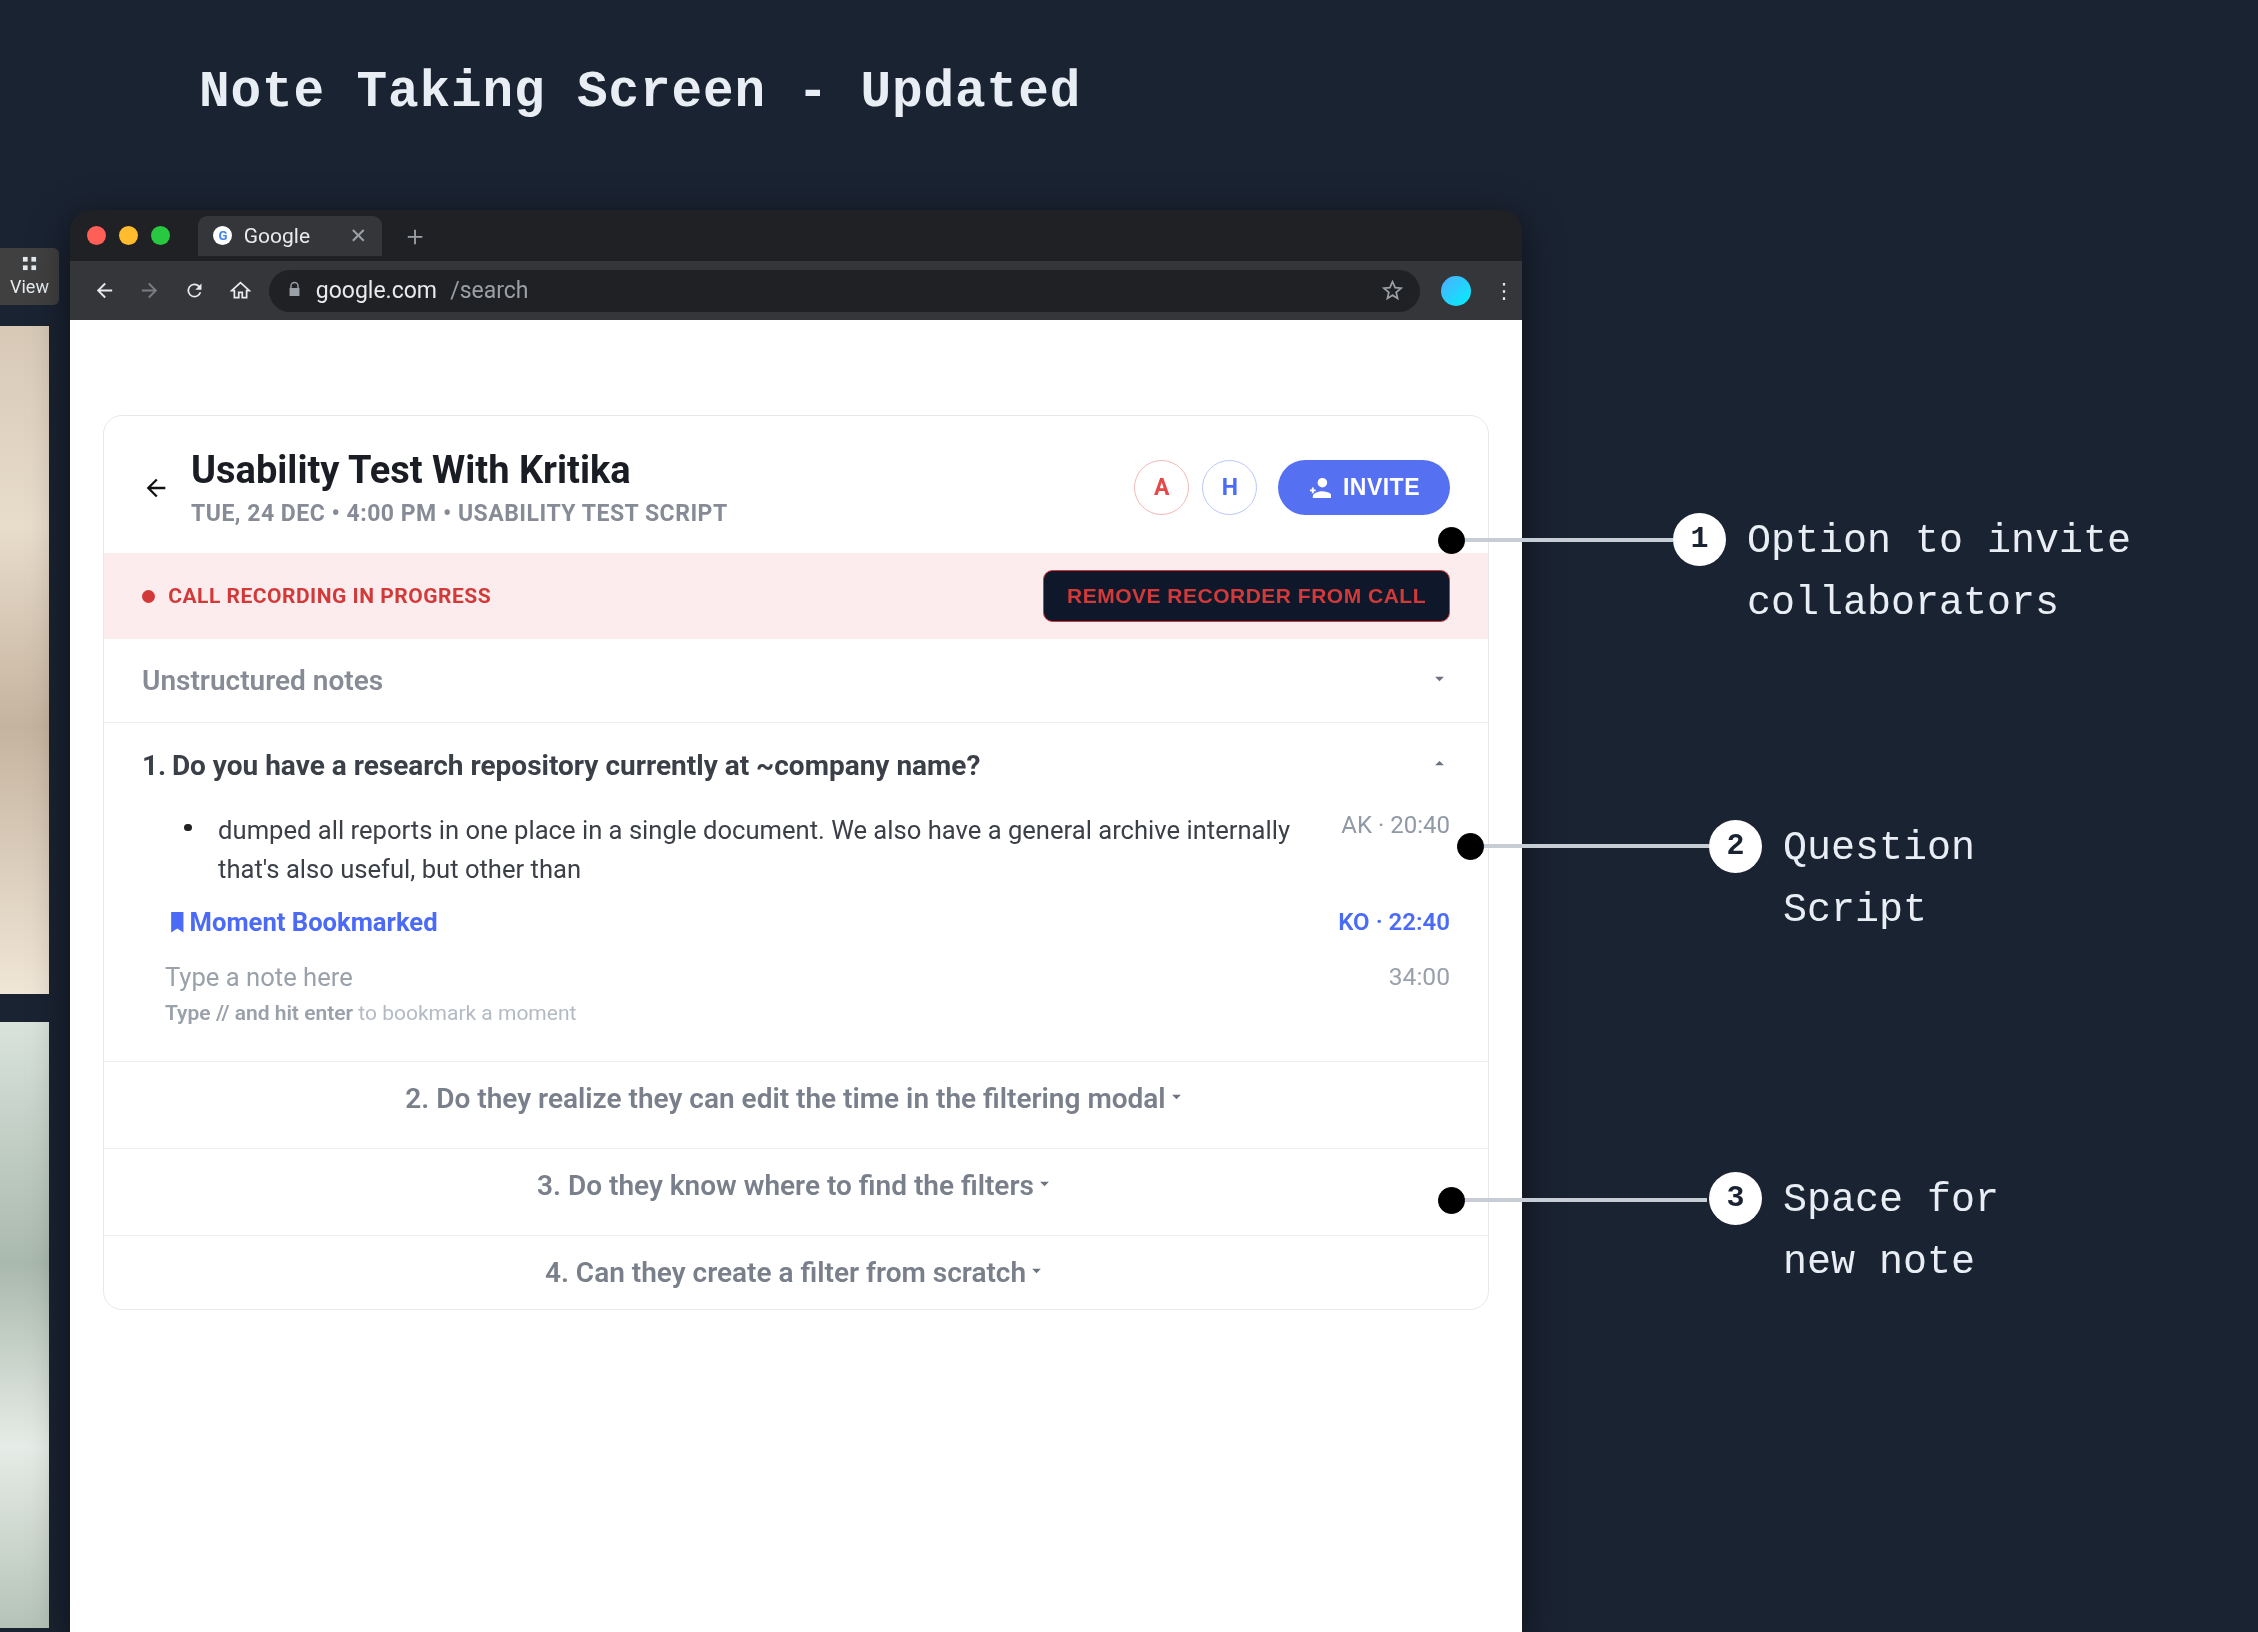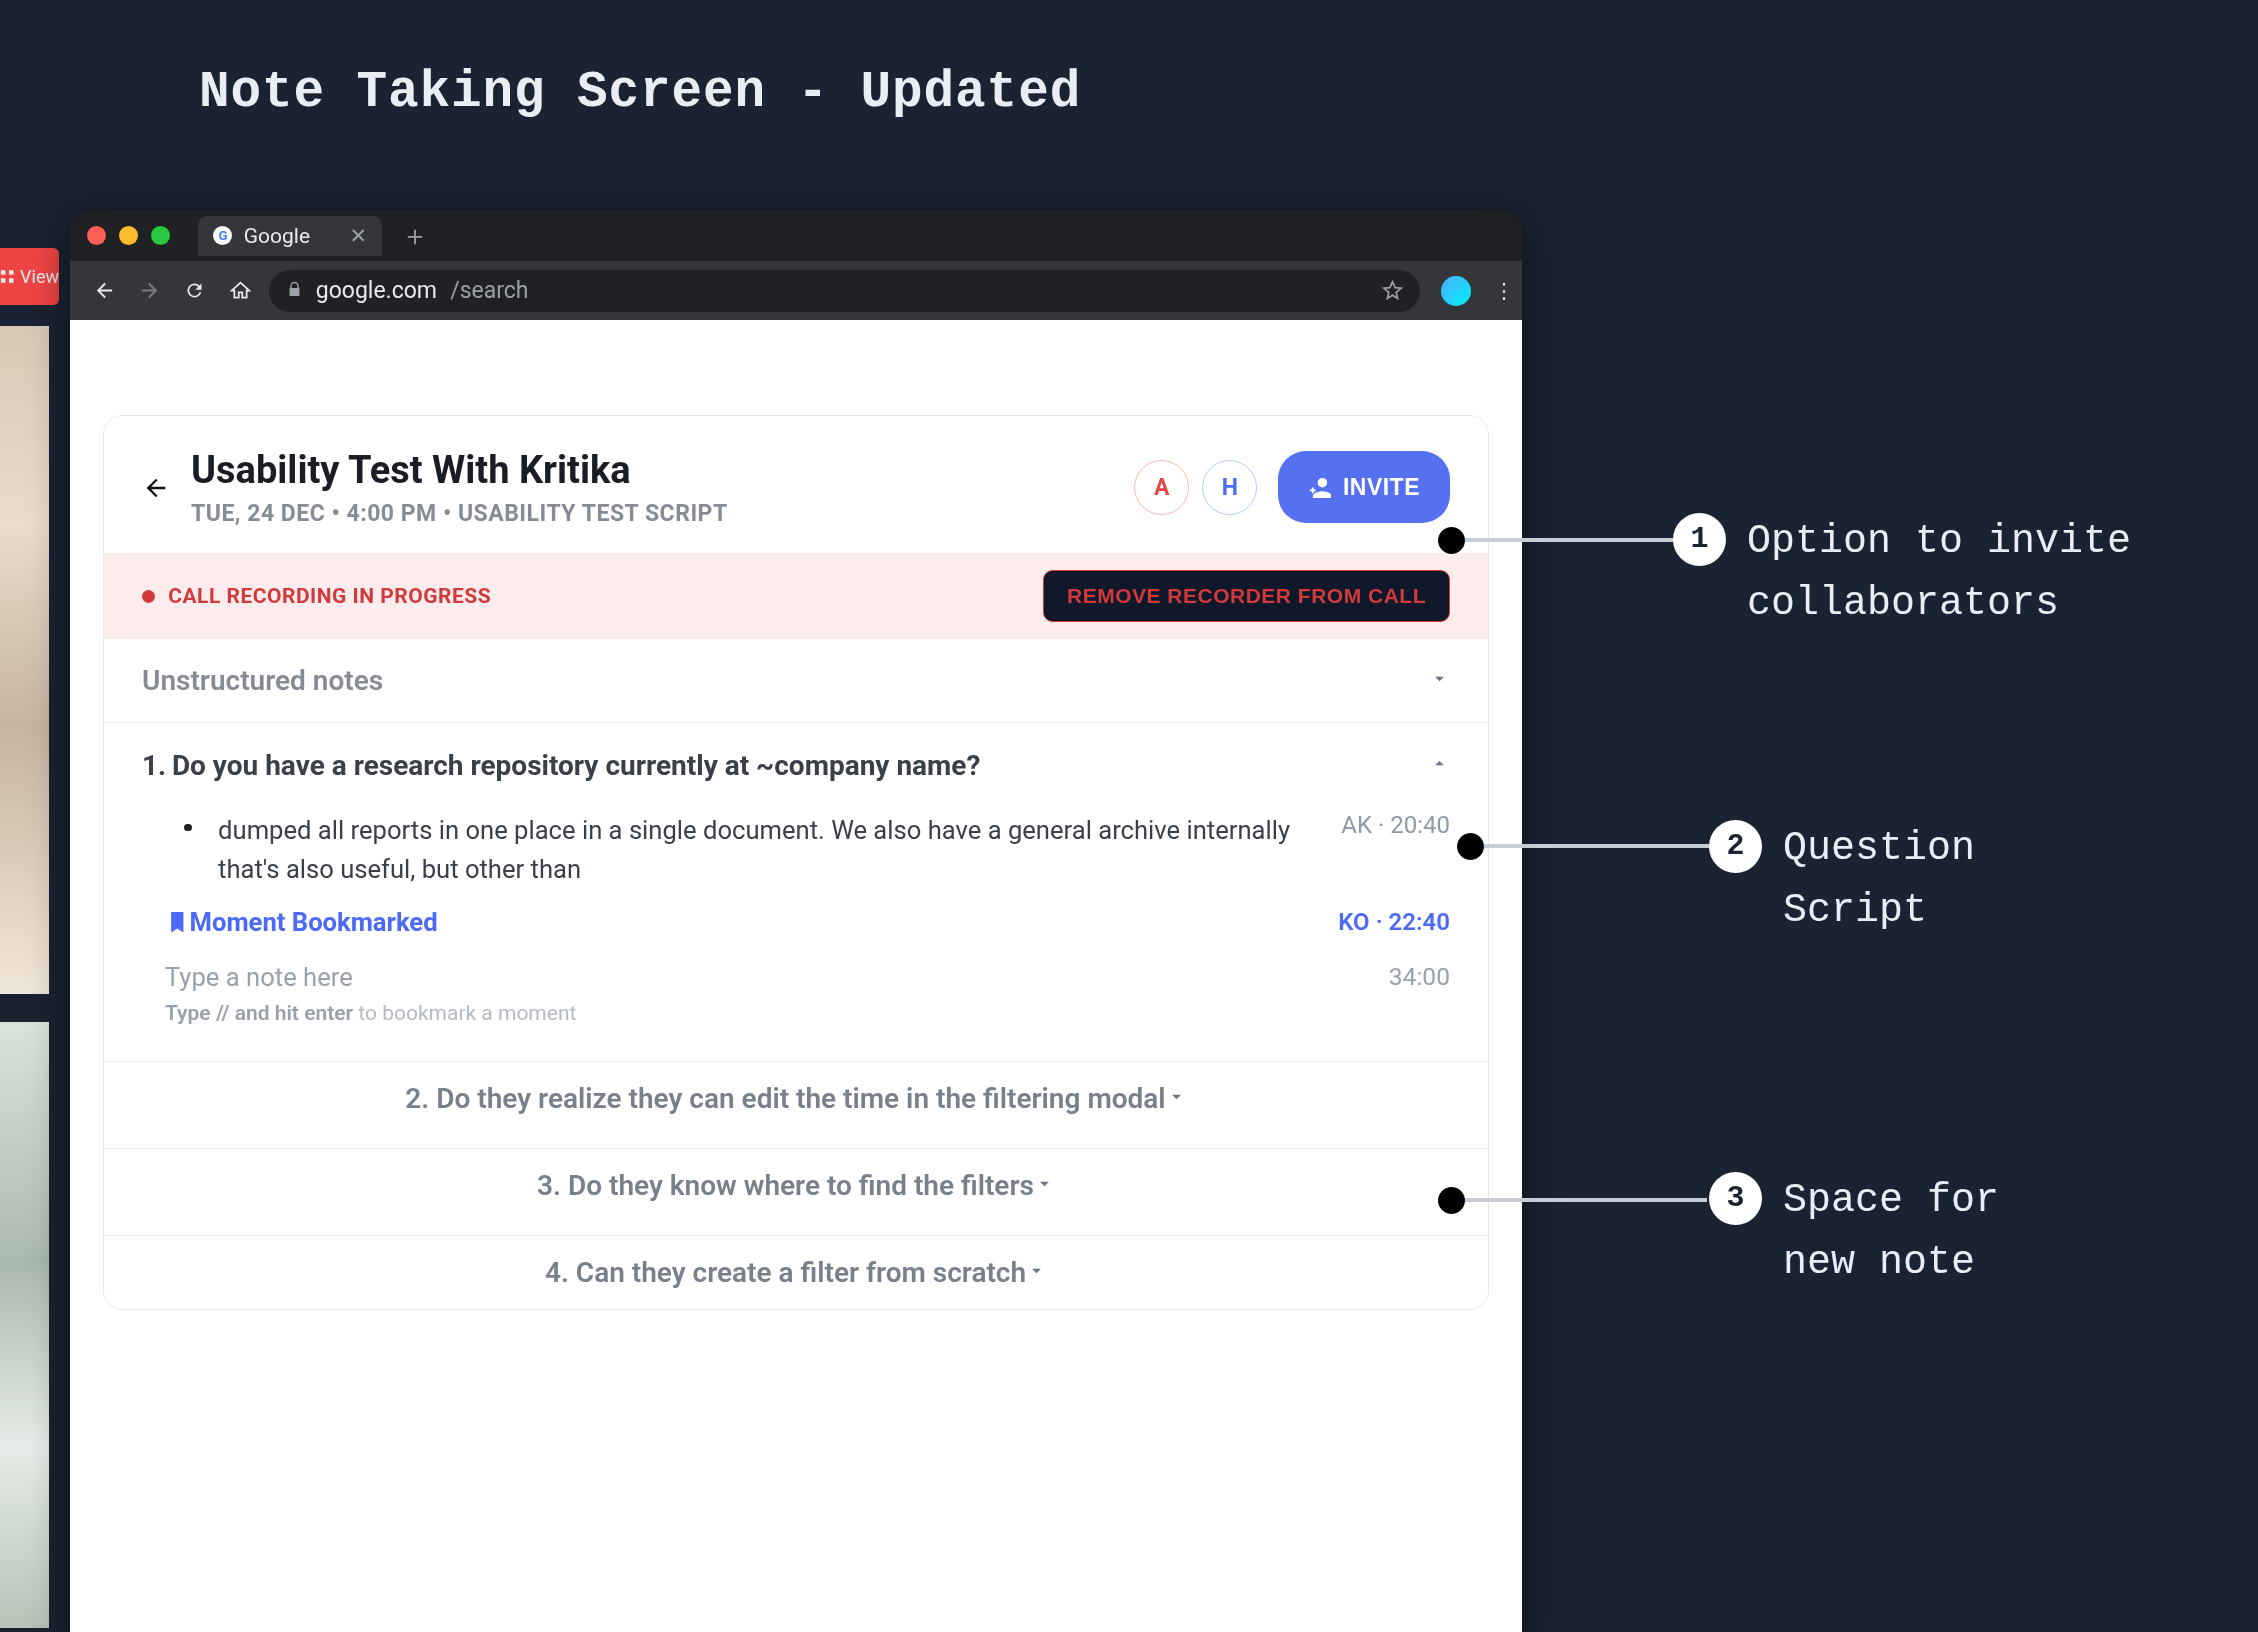--- a/index.html
+++ b/index.html
@@ -33,28 +33,29 @@
     border-radius: 21px 21px 0 0;
     overflow: hidden;
     box-shadow: 0 9.5px 38px rgba(0,0,0,.5);
   }
   .left-strip {
     position: absolute;
     top: 248px;
     left: 0;
     width: 59px;
     height: 57px;
-    background: #ef4444;
+    background: #404040;
     color: #e5eaef;
     font-size: 18px;
     display: flex;
     align-items: center;
     justify-content: center;
     border-radius: 0 5.7px 5.7px 0;
     gap: 5.7px;
+    flex-direction: column;
   }
   .photo-strip-top {
     position: absolute;
     top: 326px;
     left: 0;
     width: 49px;
     height: 668px;
     background: linear-gradient(180deg,#d7c9b6 0%,#e8dccb 30%,#c5b49f 60%,#f0e6d7 100%);
     border-radius: 0;
   }
@@ -140,21 +141,21 @@
     border: 1.9px solid;
     display:flex;align-items:center;justify-content:center;
     font-weight:700; font-size:23px;
     background:#fff;
   }
   .people-chip.a { color:#e64848; border-color:#f2b6b6; }
   .people-chip.h { color:#4a6cf7; border-color:#b9c7fb; }
 
   .invite-btn {
     background:#5570f1; color:#fff;
-    border-radius:28px; height:72px;
+    border-radius:28px; height:55px;
     padding:0 30px; display:flex;align-items:center;gap:11.4px;
     font-size:23px; font-weight:700; letter-spacing:0.5px;
     cursor:pointer; border:none;
   }
   .invite-btn svg { width:23px; height:23px; }
 
   .rec-bar {
     background:#fdeced;
     display:flex; align-items:center; justify-content:space-between;
     padding: 17px 38px;

